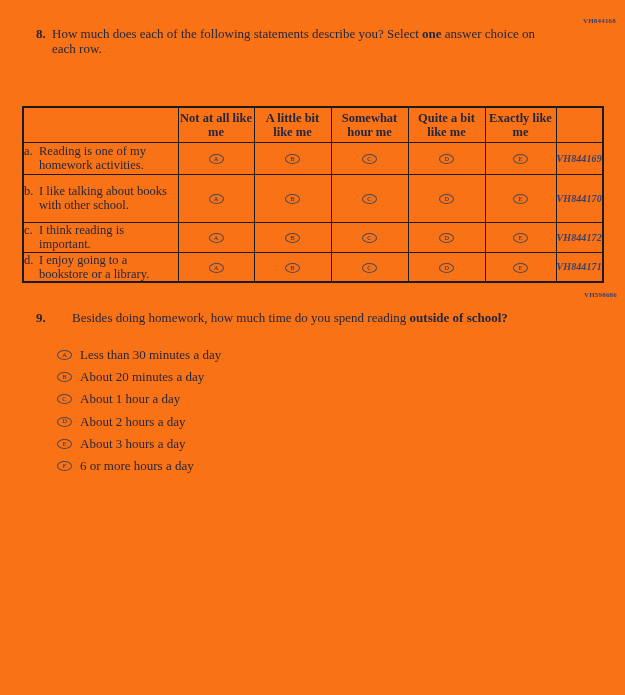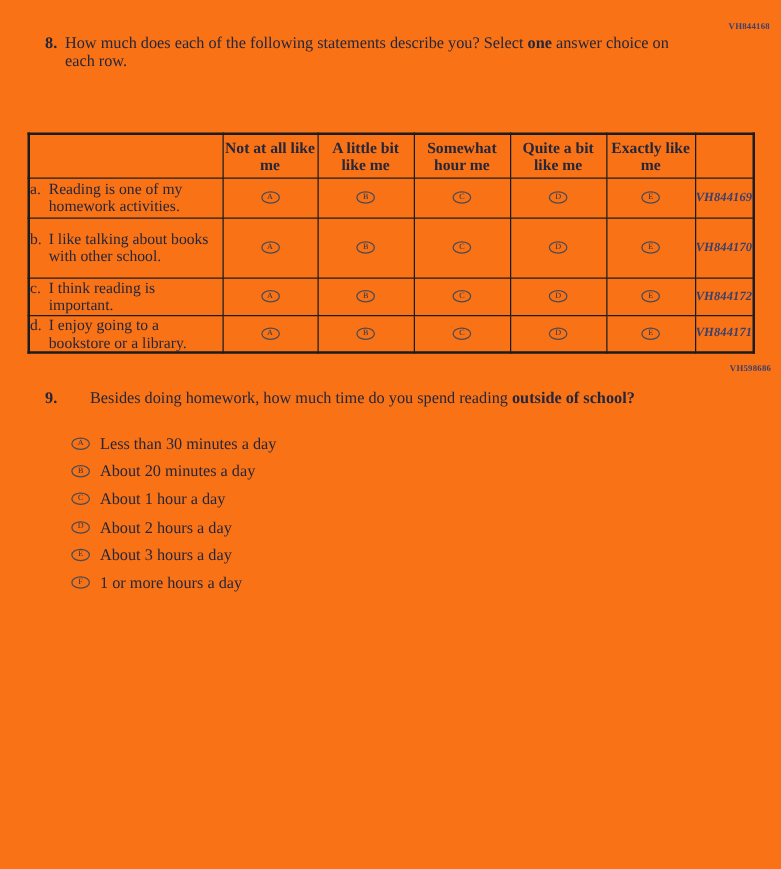--- a/index.html
+++ b/index.html
@@ -279,17 +279,17 @@
     <div class="option">
       <span class="bubble">
           <span class="bl">E</span>
         </span>
       <span class="olabel">About 3 hours a day</span>
     </div>
     <div class="option">
       <span class="bubble">
           <span class="bl">F</span>
         </span>
-      <span class="olabel">1 or more hours a day</span>
+      <span class="olabel">6 or more hours a day</span>
     </div>
   </div>
 
 </div>
 
 </body></html>

